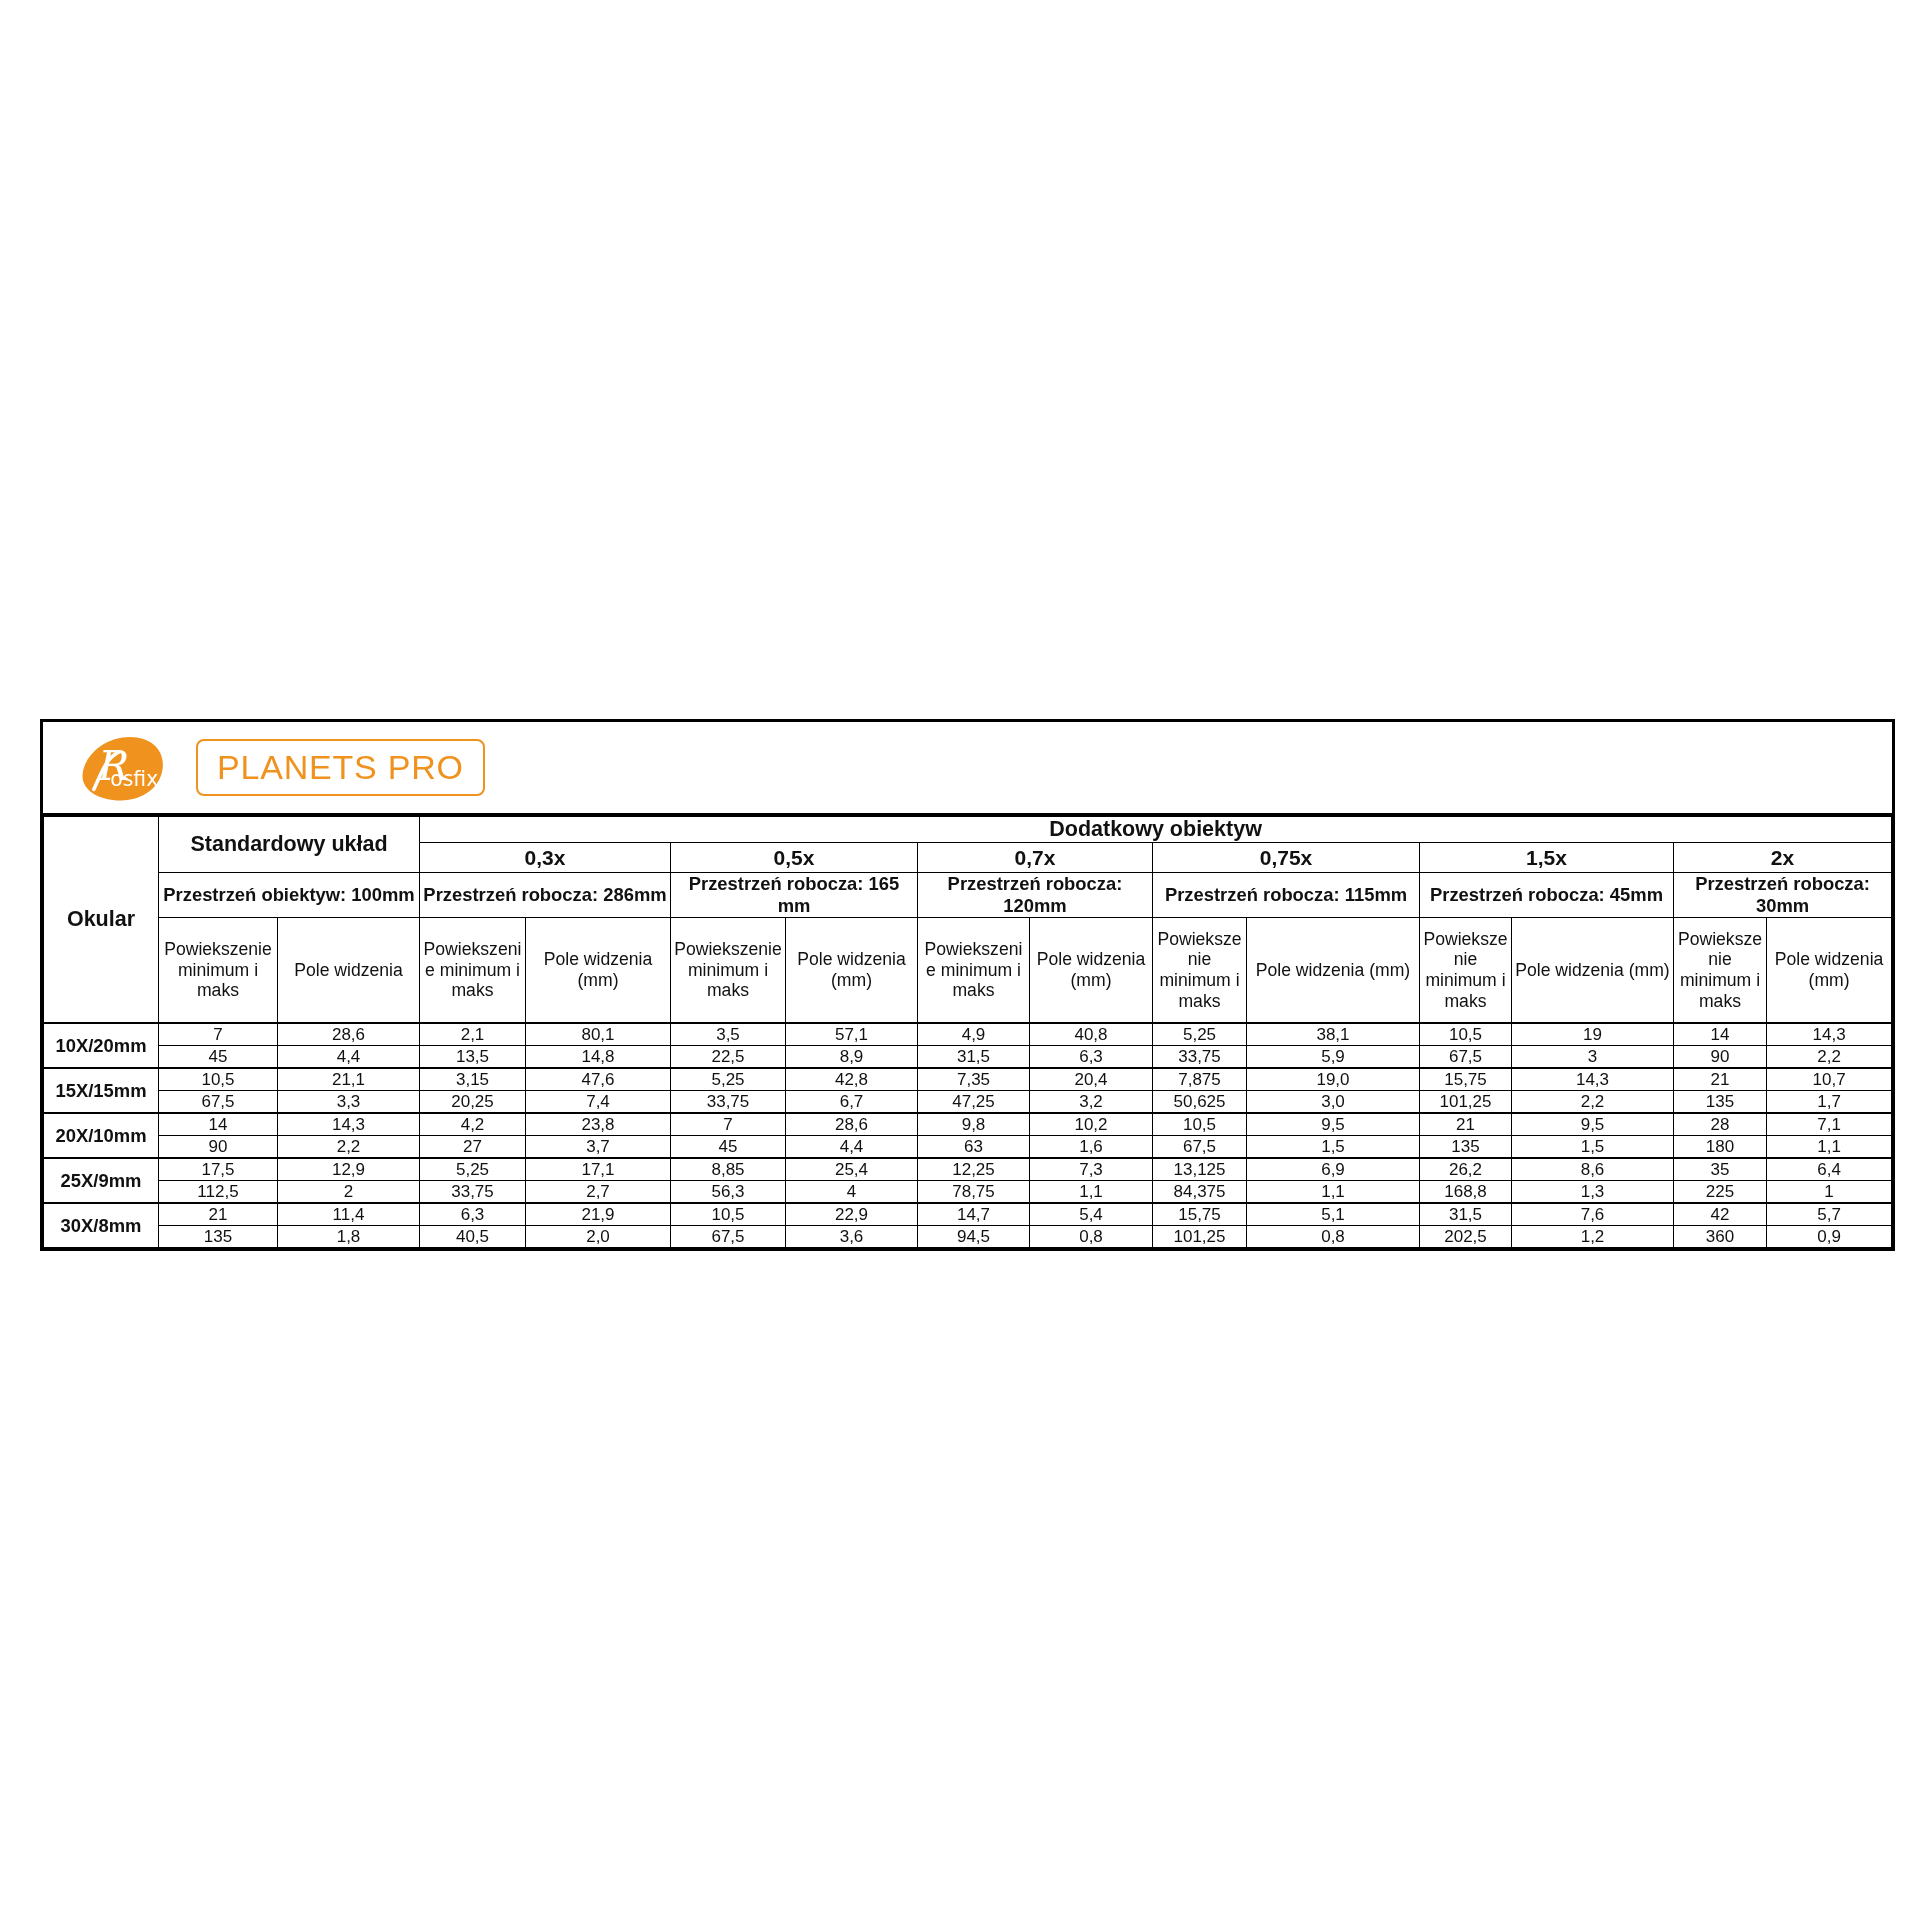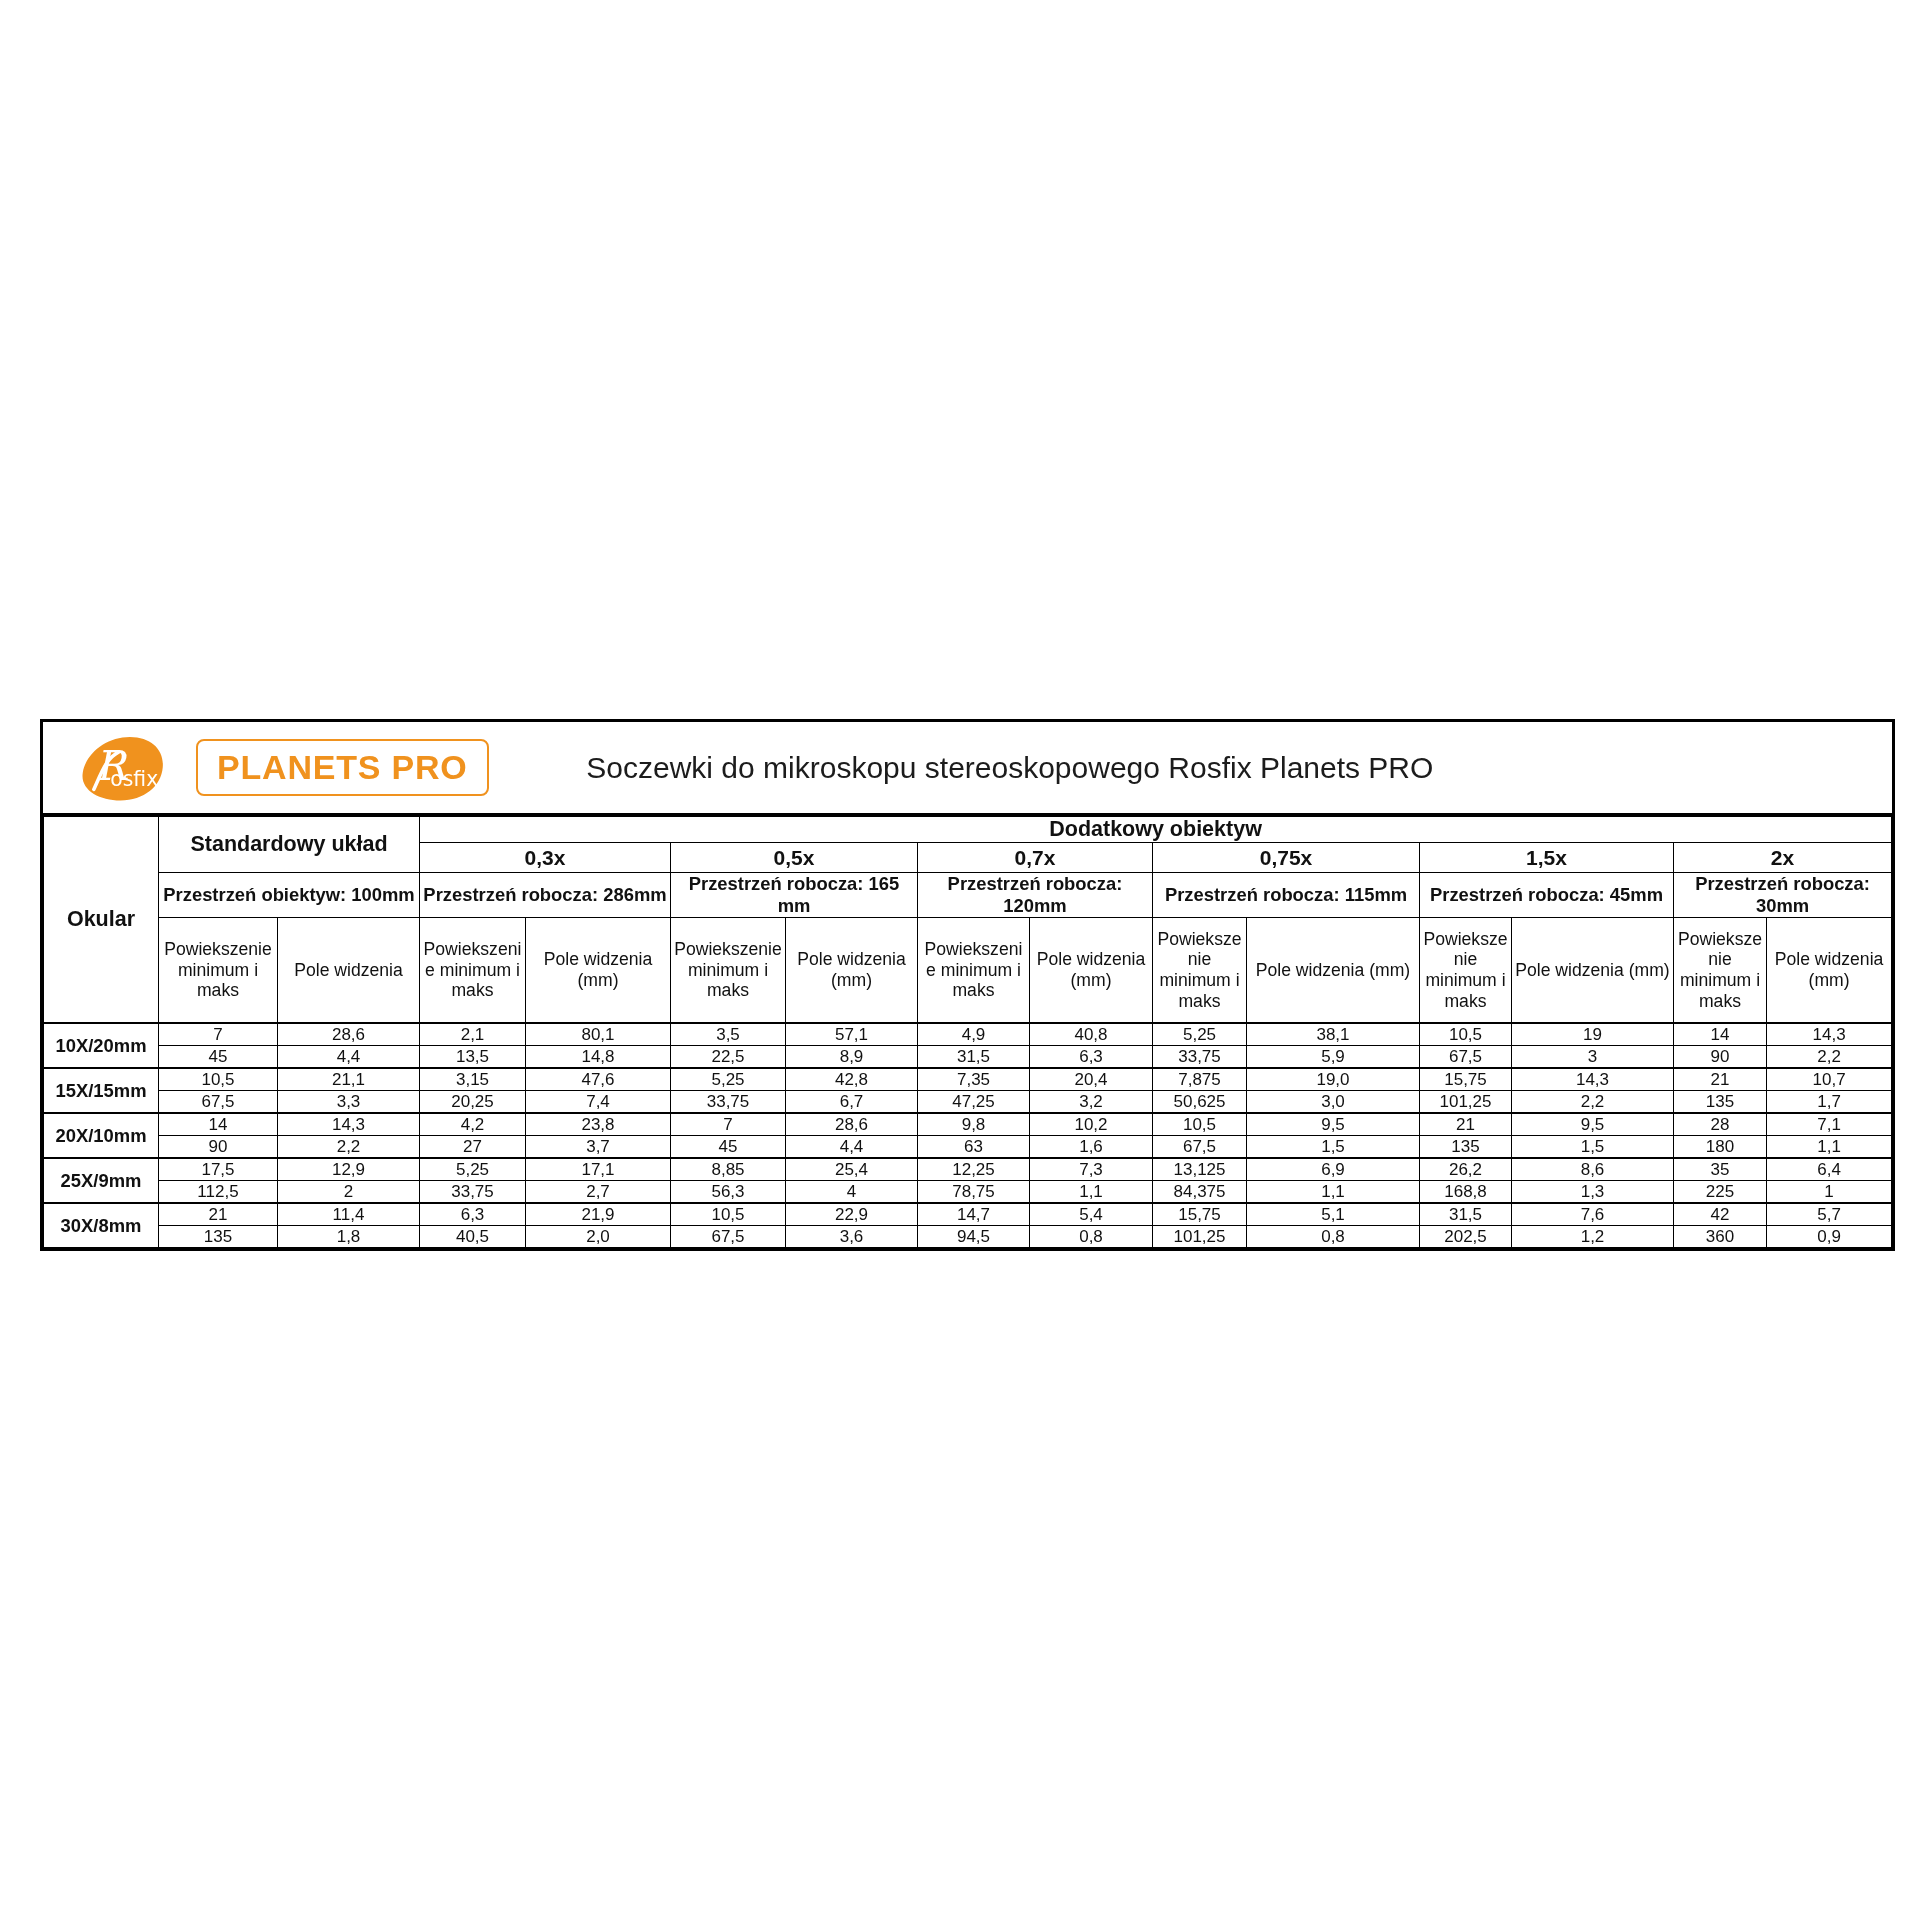--- a/index.html
+++ b/index.html
@@ -13,21 +13,21 @@
   }
   
   .brandbar{
     height:91px;border-bottom:3.2px solid #000;
     display:flex;align-items:center;position:relative;
   }
   .logo-blob{margin-left:32px;width:94px;height:73px;flex:0 0 auto;}
   .badge{
     margin-left:27px;height:53px;border:2.4px solid #f0921e;border-radius:8px;
     display:flex;align-items:center;padding:0 19px;flex:0 0 auto;
-    color:#f0921e;font-weight:bold;font-size:34px;letter-spacing:0.8px;white-space:nowrap;
+    color:#f0921e;font-weight:normal;font-size:34px;letter-spacing:0.8px;white-space:nowrap;
   }
   .sheet-title{
     position:absolute;left:50%;top:50%;transform:translate(-45%,-50%);
     font-size:30px;color:#1c1c1c;white-space:nowrap;
   }
   
   table.spec{border-collapse:collapse;table-layout:fixed;width:1849px;}
   table.spec th,table.spec td{
     border:1.6px solid #000;text-align:center;vertical-align:middle;
     padding:0;background:#fff;font-weight:normal;
@@ -54,21 +54,20 @@
       <svg viewBox="0 0 120 92" width="94" height="73">
         <path d="M10 52 C14 28 40 7 70 7 C98 7 114 24 112 46 C110 70 88 88 58 88 C30 88 6 74 10 52 Z" fill="#f0921e"></path>
         <path d="M24 74 C34 52 40 34 56 26" stroke="#ffffff" stroke-width="4.5" fill="none" stroke-linecap="round"></path>
         <text x="30" y="62" font-size="52" font-style="italic" font-family="DejaVu Serif, serif" fill="#ffffff">R</text>
         <text x="45" y="70" font-size="26" font-family="DejaVu Sans, sans-serif" fill="#ffffff">osfix</text>
       </svg>
     </div>
     <div class="badge" style="color: rgb(240, 146, 30); border-color: rgb(240, 146, 30);">
       <span>PLANETS PRO</span>
     </div>
-    <div class="sheet-title">Soczewki do mikroskopu stereoskopowego Rosfix Planets PRO</div>
   </div>
 
   <table class="spec">
     <colgroup>
       <col style="width:115px">
         <col style="width:119px">
         <col style="width:142px">
       <col style="width:106px">
         <col style="width:145px">
         <col style="width:115px">

